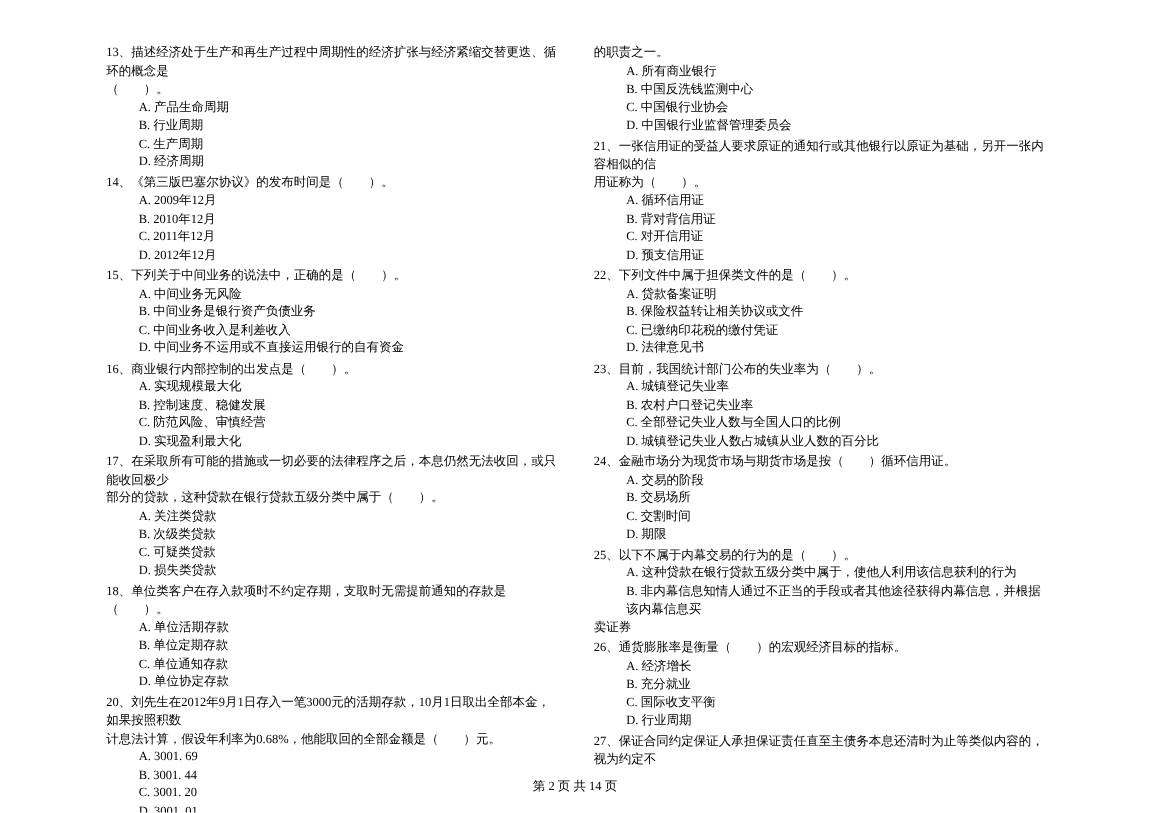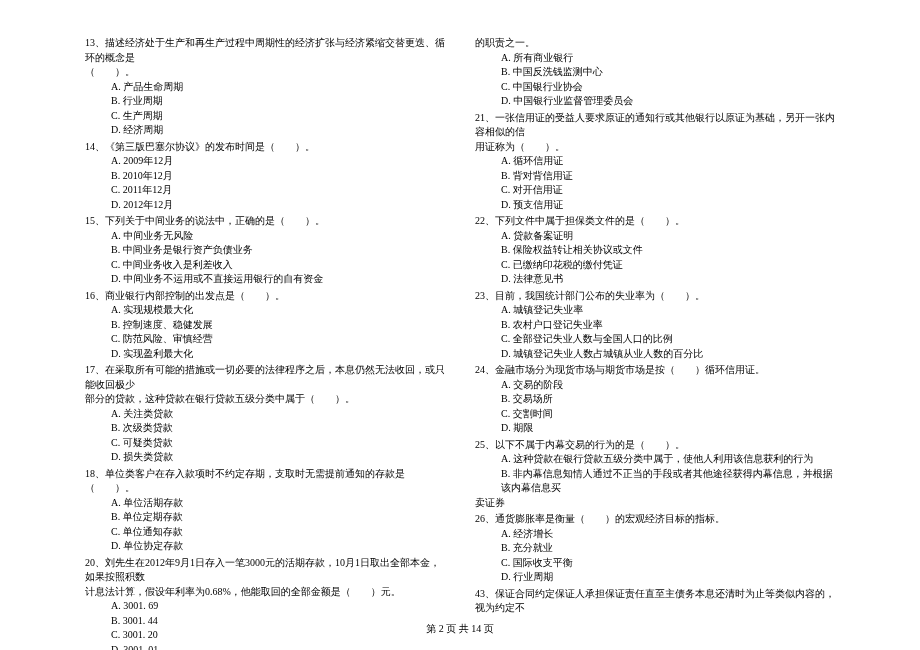--- a/index.html
+++ b/index.html
@@ -202,21 +202,21 @@
         <span class="q-text"><span>26</span><span>、通货膨胀率是衡量（　　）的宏观经济目标的指标。</span></span>
         <div class="options">
           <span class="option">A. 经济增长</span>
           <span class="option">B. 充分就业</span>
           <span class="option">C. 国际收支平衡</span>
           <span class="option">D. 行业周期</span>
         </div>
       </div>
 
       <div class="question">
-        <span class="q-text"><span>43</span><span>、保证合同约定保证人承担保证责任直至主债务本息还清时为止等类似内容的，视为约定不</span></span>
+        <span class="q-text"><span>27</span><span>、保证合同约定保证人承担保证责任直至主债务本息还清时为止等类似内容的，视为约定不</span></span>
 
       </div>
     </div>
 
   </div>
 
   <div class="footer">第 2 页 共 14 页</div>
 </div>
 
 </body></html>

